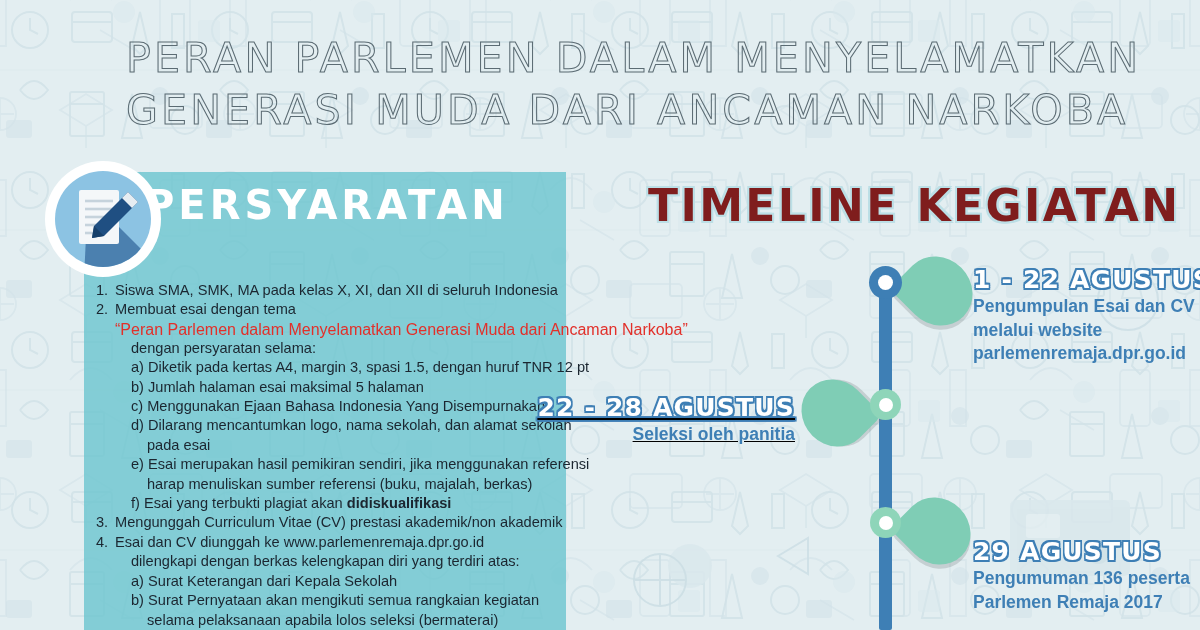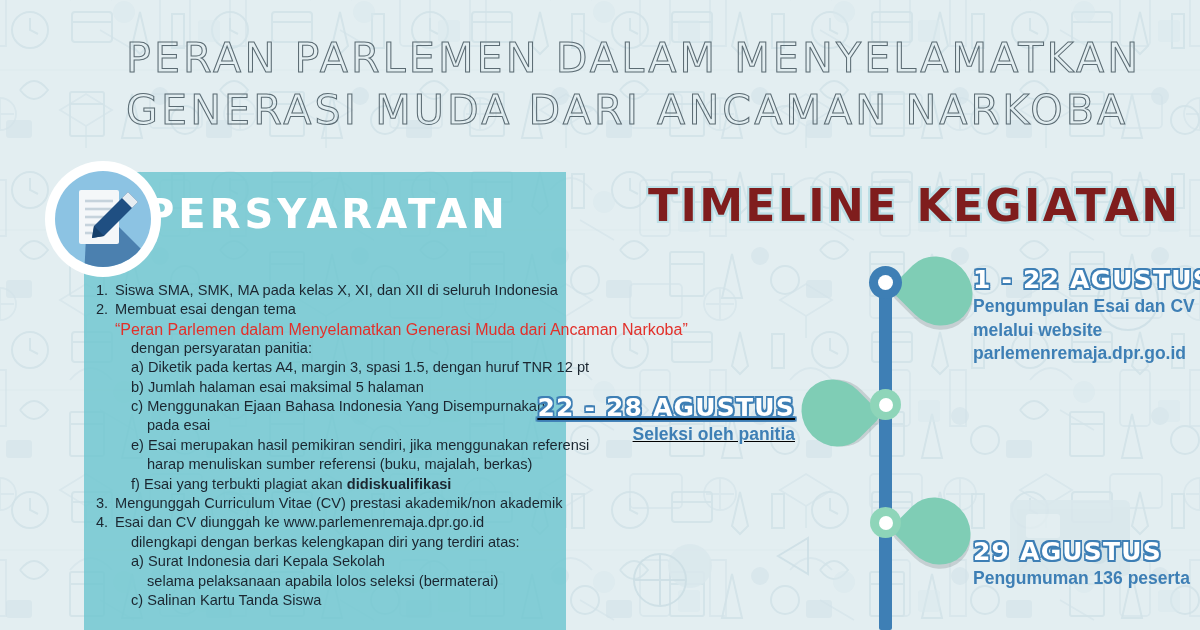--- a/index.html
+++ b/index.html
@@ -32,21 +32,21 @@
   }
 
   
   #persyaratan-panel{
     position:absolute;left:84px;top:172px;width:482px;height:458px;
     background:rgba(110,198,207,0.82);
     z-index:3;
   }
   #persyaratan-head{
     position:absolute;left:145px;top:183px;height:62px;z-index:6;
-    display:flex;align-items:center;
+    display:flex;
   }
   #persyaratan-title{
     color:#ffffff;font-size:40px;font-weight:bold;letter-spacing:4px;
     font-family:"DejaVu Sans", sans-serif;
     line-height:44px;
   }
   #doc-icon-wrap{
     position:absolute;left:44px;top:160px;width:118px;height:118px;z-index:7;
   }
 
@@ -221,33 +221,37 @@
     <div class="req-row">
       <span class="req-num">2.</span>
       <span class="req-body">Membuat esai dengan tema</span>
     </div>
     <div class="req-row">
       <span class="req-num"></span>
       <span class="req-body theme-quote">“Peran Parlemen dalam Menyelamatkan Generasi Muda dari Ancaman Narkoba”</span>
     </div>
     <div class="req-row">
       <span class="req-num"></span>
-      <span class="req-body req-ind-a">dengan persyaratan panitia:</span>
+      <span class="req-body req-ind-a">dengan persyaratan selama:</span>
     </div>
     <div class="req-row">
       <span class="req-num"></span>
       <span class="req-body req-ind-a">a) Diketik pada kertas A4, margin 3, spasi 1.5, dengan huruf TNR 12 pt</span>
     </div>
     <div class="req-row">
       <span class="req-num"></span>
       <span class="req-body req-ind-a">b) Jumlah halaman esai maksimal 5 halaman</span>
     </div>
     <div class="req-row">
       <span class="req-num"></span>
       <span class="req-body req-ind-a">c) Menggunakan Ejaan Bahasa Indonesia Yang Disempurnakan</span>
+    </div>
+    <div class="req-row">
+      <span class="req-num"></span>
+      <span class="req-body req-ind-a">d) Dilarang mencantumkan logo, nama sekolah, dan alamat sekolah</span>
     </div>
     <div class="req-row">
       <span class="req-num"></span>
       <span class="req-body req-ind-b">pada esai</span>
     </div>
     <div class="req-row">
       <span class="req-num"></span>
       <span class="req-body req-ind-a">e) Esai merupakan hasil pemikiran sendiri, jika menggunakan referensi</span>
     </div>
     <div class="req-row">
@@ -265,21 +269,25 @@
     <div class="req-row">
       <span class="req-num">4.</span>
       <span class="req-body">Esai dan CV diunggah ke www.parlemenremaja.dpr.go.id</span>
     </div>
     <div class="req-row">
       <span class="req-num"></span>
       <span class="req-body req-ind-a">dilengkapi dengan berkas kelengkapan diri yang terdiri atas:</span>
     </div>
     <div class="req-row">
       <span class="req-num"></span>
-      <span class="req-body req-ind-a">a) Surat Indonesia dari Kepala Sekolah</span>
+      <span class="req-body req-ind-a">a) Surat Keterangan dari Kepala Sekolah</span>
+    </div>
+    <div class="req-row">
+      <span class="req-num"></span>
+      <span class="req-body req-ind-a">b) Surat Pernyataan akan mengikuti semua rangkaian kegiatan</span>
     </div>
     <div class="req-row">
       <span class="req-num"></span>
       <span class="req-body req-ind-b">selama pelaksanaan apabila lolos seleksi (bermaterai)</span>
     </div>
     <div class="req-row">
       <span class="req-num"></span>
       <span class="req-body req-ind-a">c) Salinan Kartu Tanda Siswa</span>
     </div>
   </div>
@@ -316,13 +324,14 @@
 <div class="drop right" style="left:902px;top:499px;width:70px;height:64px;">
   <div class="shadow" style="transform:rotate(45deg) translate(3px,3px);"></div>
   <div class="shape"></div>
 </div>
 <div class="tl-dot" style="left:870px;top:507px;width:31px;height:31px;background:#8ed5b9;">
   <div class="inner" style="left:8.5px;top:8.5px;width:14px;height:14px;"></div>
 </div>
 <div class="tl-entry" style="left:973px;top:509px;margin-top:28px;">
   <div class="tl-date">29 AGUSTUS</div>
   <div class="tl-desc">Pengumuman 136 peserta</div>
+  <div class="tl-desc">Parlemen Remaja 2017</div>
 </div>
 
 </body></html>

